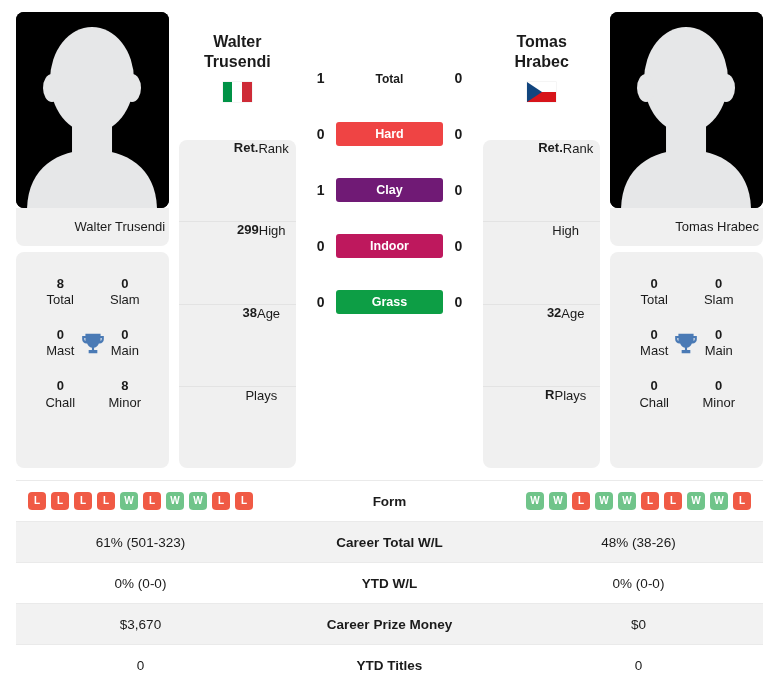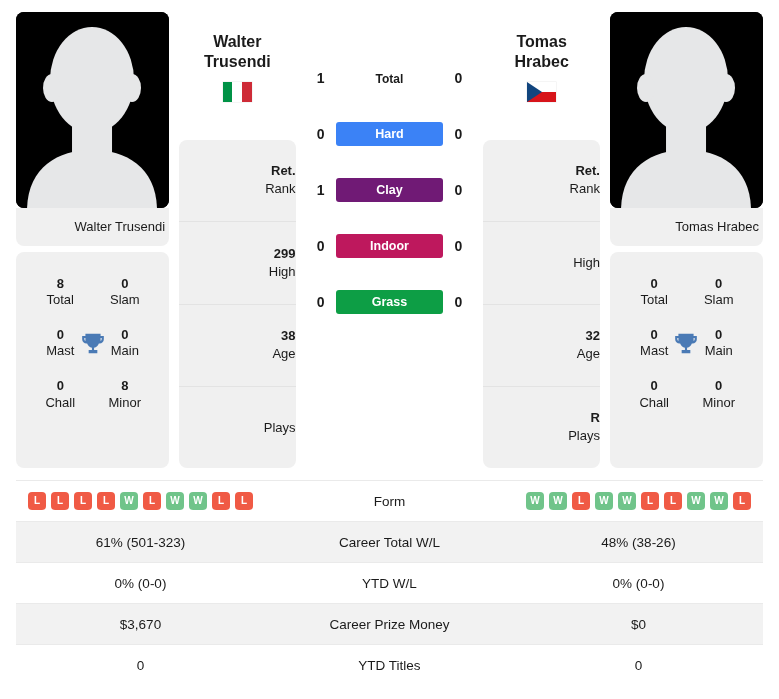--- a/index.html
+++ b/index.html
@@ -95,22 +95,22 @@
     border-left: 15px solid #11457e;
   }
   .rank-card {
     background: #f0f0f0;
     border-radius: 8px;
     flex: 1 1 auto;
     display: flex; flex-direction: column;
   }
   .rank-cell {
     flex: 1 1 0;
-    display: flex; flex-direction: column;
-    align-items: flex-end; justify-content: center;
+    display: flex; flex-direction: row;
+    align-items: flex-start; justify-content: center;
     border-bottom: 1px solid #e3e3e3;
     padding-left: 48px;
   }
   .rank-cell:last-child { border-bottom: none; }
   .rval { font-size: 13px; font-weight: bold; line-height: 1.3; }
   .rlab { font-size: 13px; line-height: 1.35; }
 
   
   .h2h { width: 170px; padding-top: 54px; }
   .h2h-row {
@@ -138,21 +138,21 @@
   
   .table { position: absolute; left: 16px; right: 16px; top: 480px; }
   .trow {
     display: flex; align-items: center;
     height: 41px;
     border-top: 1px solid #eaeaea;
   }
   .trow.alt { background: #f2f2f2; }
   .trow.plain { background: #ffffff; }
   .tc { flex: 1 1 0; text-align: center; font-size: 13.5px; color: #1b1b1b; }
-  .tc.center-label { font-weight: normal; font-size: 13.5px; }
+  .tc.center-label { font-weight: bold; font-size: 13.5px; }
   .forms { display: flex; gap: 5px; justify-content: center; }
   .badge {
     width: 18px; height: 18px;
     border-radius: 4px;
     color: #ffffff;
     font-size: 10px; font-weight: bold;
     line-height: 18px; text-align: center;
   }
   .badge.W { background: #70c48a; }
   .badge.L { background: #f05a45; }
@@ -247,21 +247,21 @@
       <div class="h2h-row">
         <div class="h2h-num">1</div>
         <div class="h2h-mid">
           <span class="h2h-total-label">Total</span>
         </div>
         <div class="h2h-num">0</div>
       </div>
       <div class="h2h-row">
         <div class="h2h-num">0</div>
         <div class="h2h-mid">
-          <span class="surf" style="background:#3b82f6">Hard</span>
+          <span class="surf" style="background:#ef4444">Hard</span>
         </div>
         <div class="h2h-num">0</div>
       </div>
       <div class="h2h-row">
         <div class="h2h-num">1</div>
         <div class="h2h-mid">
           <span class="surf" style="background:#701a75">Clay</span>
         </div>
         <div class="h2h-num">0</div>
       </div>

